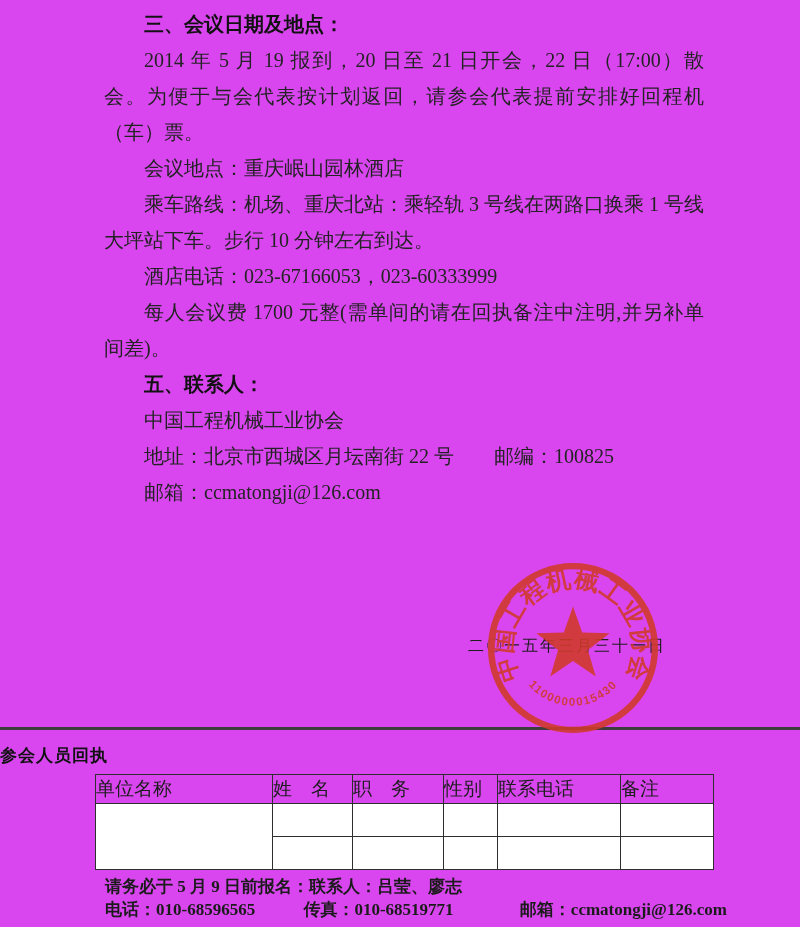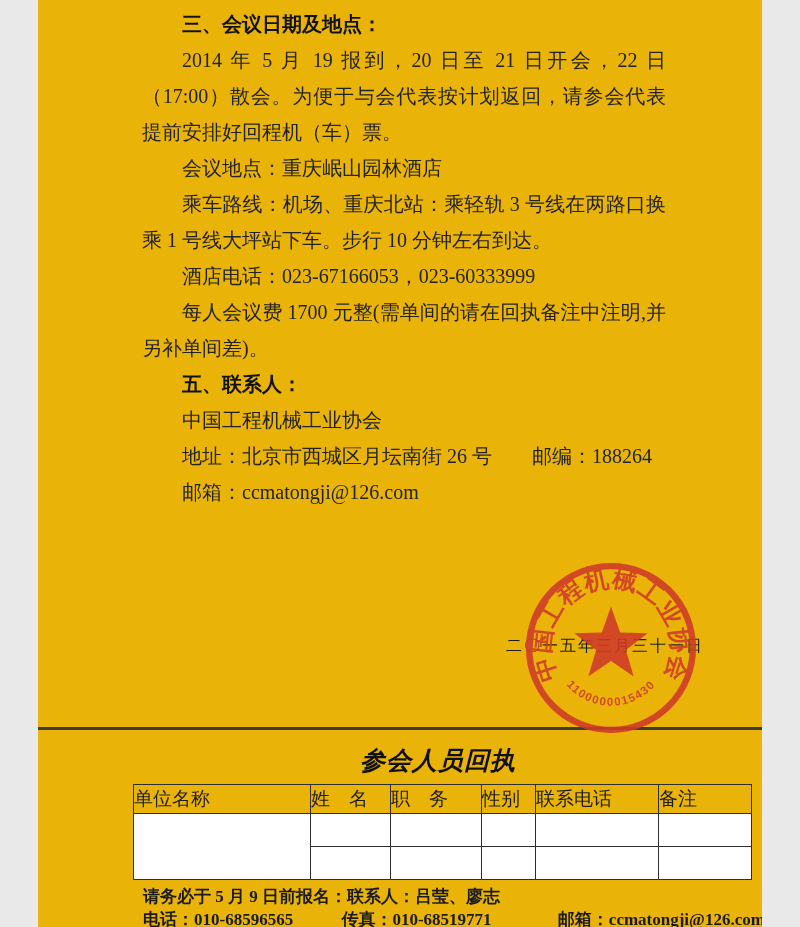--- a/index.html
+++ b/index.html
@@ -1,21 +1,21 @@
 <!DOCTYPE html>
 <html><head>
 <meta charset="utf-8">
 <style>
   * { margin: 0; padding: 0; box-sizing: border-box; }
   html, body { background: #e9e9e9; }
   .page {
     position: relative;
-    width: 724px;
+    width: 800px;
     height: 927px;
-    background: #eab308;
+    background: #d946ef;
     margin: 0 auto;
     overflow: hidden;
     font-family: "Liberation Serif", "DejaVu Serif", serif;
     color: #232323;
   }
   
   .doc-body {
     position: absolute;
     top: 6px; left: 0; right: 0;
     padding: 0 96px 0 104px;
@@ -53,27 +53,26 @@
     width: 800px; height: 3px;
     background: #3d3d3d;
   }
   
   .form-section {
     position: absolute;
     top: 744px; left: 0;
     width: 800px;
   }
   .form-title {
-    text-align: center;
+    text-align: left;
     font-family: "Liberation Sans", "DejaVu Sans", sans-serif;
     font-weight: bold;
-    font-size: 25px;
+    font-size: 17px;
     color: #111111;
     letter-spacing: 1px;
-    font-style: italic;
   }
   table.reply-table {
     border-collapse: collapse;
     margin: 7px 0 0 95px;
     table-layout: fixed;
   }
   table.reply-table th, table.reply-table td {
     border: 1.6px solid #2e2e2e;
     padding: 0;
   }
@@ -110,21 +109,21 @@
 
   <div class="doc-body">
     <p class="blk-heading">三、会议日期及地点：</p>
     <p>2014 年 5 月 19 报到，20 日至 21 日开会，22 日（17:00）散会。为便于与会代表按计划返回，请参会代表提前安排好回程机（车）票。</p>
     <p>会议地点：重庆岷山园林酒店</p>
     <p>乘车路线：机场、重庆北站：乘轻轨 3 号线在两路口换乘 1 号线大坪站下车。步行 10 分钟左右到达。</p>
     <p>酒店电话：023-67166053，023-60333999</p>
     <p>每人会议费 1700 元整(需单间的请在回执备注中注明,并另补单间差)。</p>
     <p class="blk-heading">五、联系人：</p>
     <p>中国工程机械工业协会</p>
-    <p>地址：北京市西城区月坛南街 26 号　　邮编：188264</p>
+    <p>地址：北京市西城区月坛南街 22 号　　邮编：100825</p>
     <p>邮箱：ccmatongji@126.com</p>
   </div>
 
   <div class="issue-date">二〇一五年三月三十一日</div>
 
   <svg class="seal" viewBox="0 0 200 200" xmlns="http://www.w3.org/2000/svg">
     <defs>
       <path id="sealArcTop" d="M 42.8 133 A 66 66 0 1 1 157.2 133" fill="none"></path>
       <path id="sealArcBottom" d="M 48.4 136 A 63 63 0 0 0 151.6 136" fill="none"></path>
     </defs>

